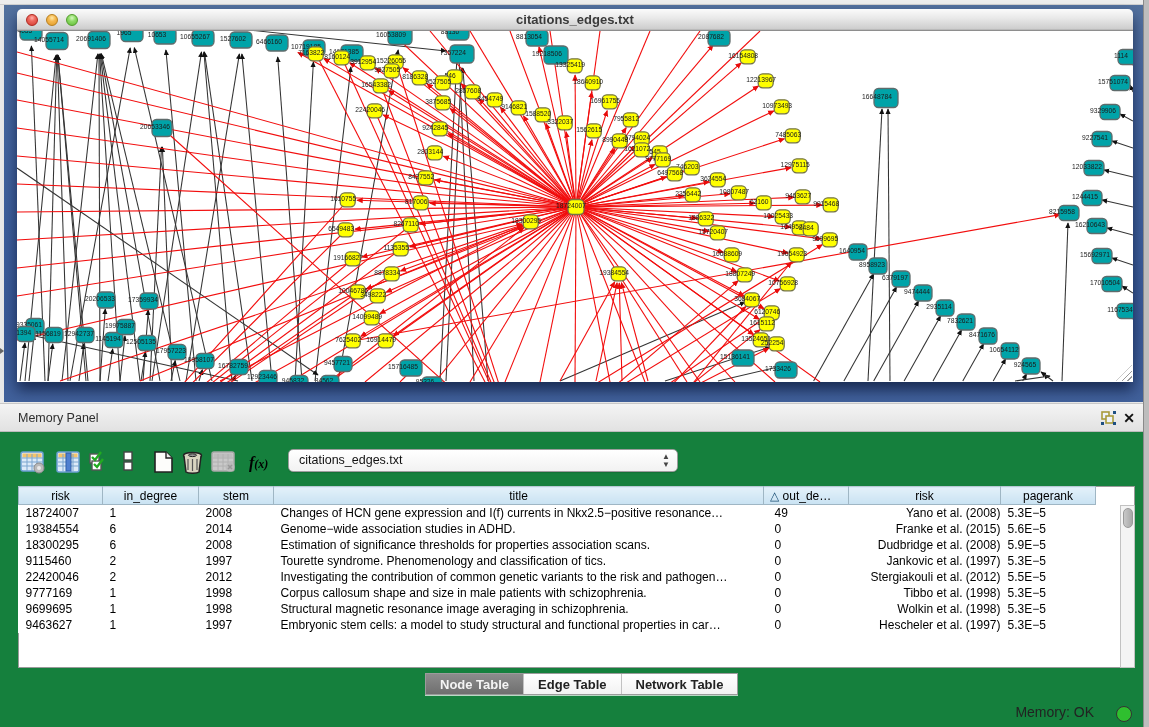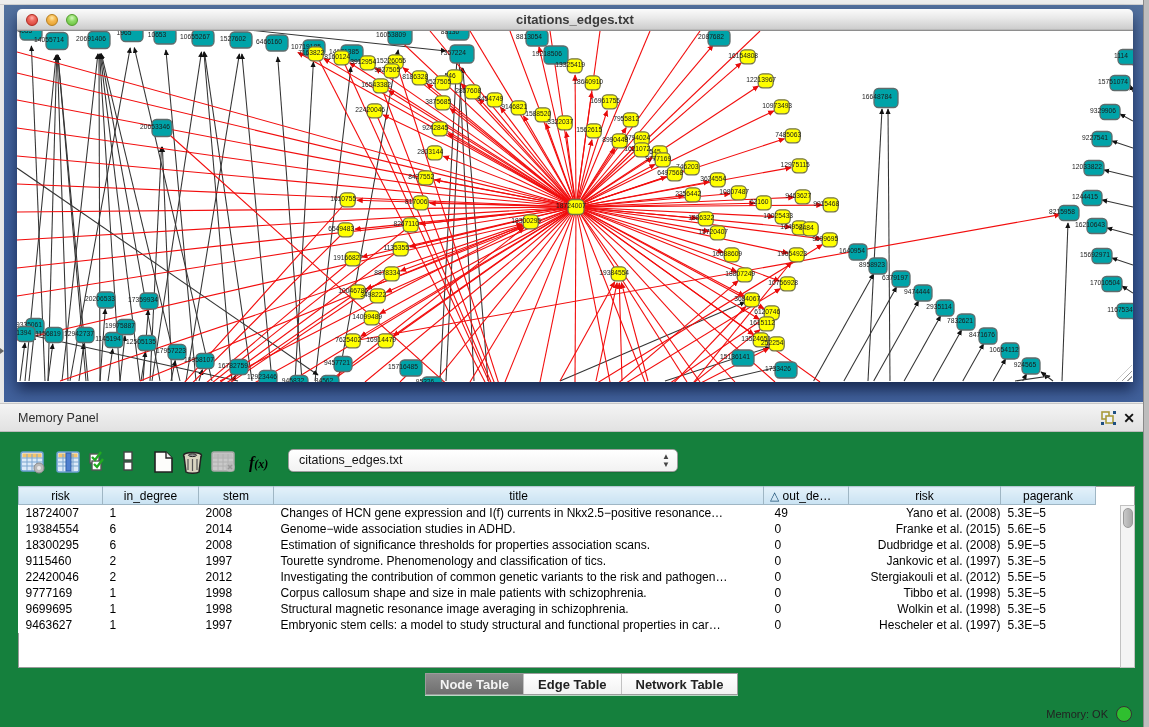--- a/index.html
+++ b/index.html
@@ -29,21 +29,21 @@
 table.grid td{height:16px;padding:0 0 0 7px;white-space:nowrap;overflow:hidden;color:#000;border:0;font-size:12px}
 table.grid td.c5{padding-left:11px}
 table.grid td.c6{text-align:right;padding:0}
 .tblwrap{position:absolute;left:18px;top:54px;width:1117px;height:182px;background:#fff;border:1px solid #9a9a9a}
 .vsb{position:absolute;right:0px;top:19px;width:15px;height:162px;background:#f2f2f2;border-left:1px solid #c0c0c0}
 .vsb .thumb{position:absolute;left:2px;top:2px;width:10px;height:20px;border-radius:5px;background:linear-gradient(90deg,#c8c8c8,#a8a8a8);border:1px solid #999}
 .tabs{position:absolute;left:425px;top:241px;height:22px;display:flex;border:1px solid #9b9b9b;border-radius:0;overflow:hidden;box-shadow:0 1px 0 rgba(255,255,255,.7)}
 .tab{padding:0 14px;line-height:21px;font-size:13px;font-weight:bold;color:#222;background:linear-gradient(180deg,#ffffff,#f2f2f2);border-left:1px solid #c2c2c2}
 .tab:first-child{border-left:0}
 .tab.sel{background:linear-gradient(180deg,#8c8c8c,#6f6f6f);color:#f4f4f4}
-.mem{position:absolute;right:41px;bottom:7px;font-size:11px;color:#222}
+.mem{position:absolute;right:55px;bottom:7px;font-size:14px;color:#222}
 .memdot{position:absolute;right:17px;bottom:5px;width:16px;height:16px;border-radius:50%;background:#2fbf2f;border:1.5px solid #333}
 
 </style></head><body>
 <div class="desk"></div>
 <div style="position:absolute;left:0px;top:348px;width:0;height:0;border-top:3px solid transparent;border-bottom:3px solid transparent;border-left:4px solid #666"></div>
 <div class="topstrip"></div>
 <div class="win">
   <div class="canvas">
       <svg width="1116" height="351" viewBox="0 0 1116 351" style="position:absolute;left:0;top:0">
         <defs>

